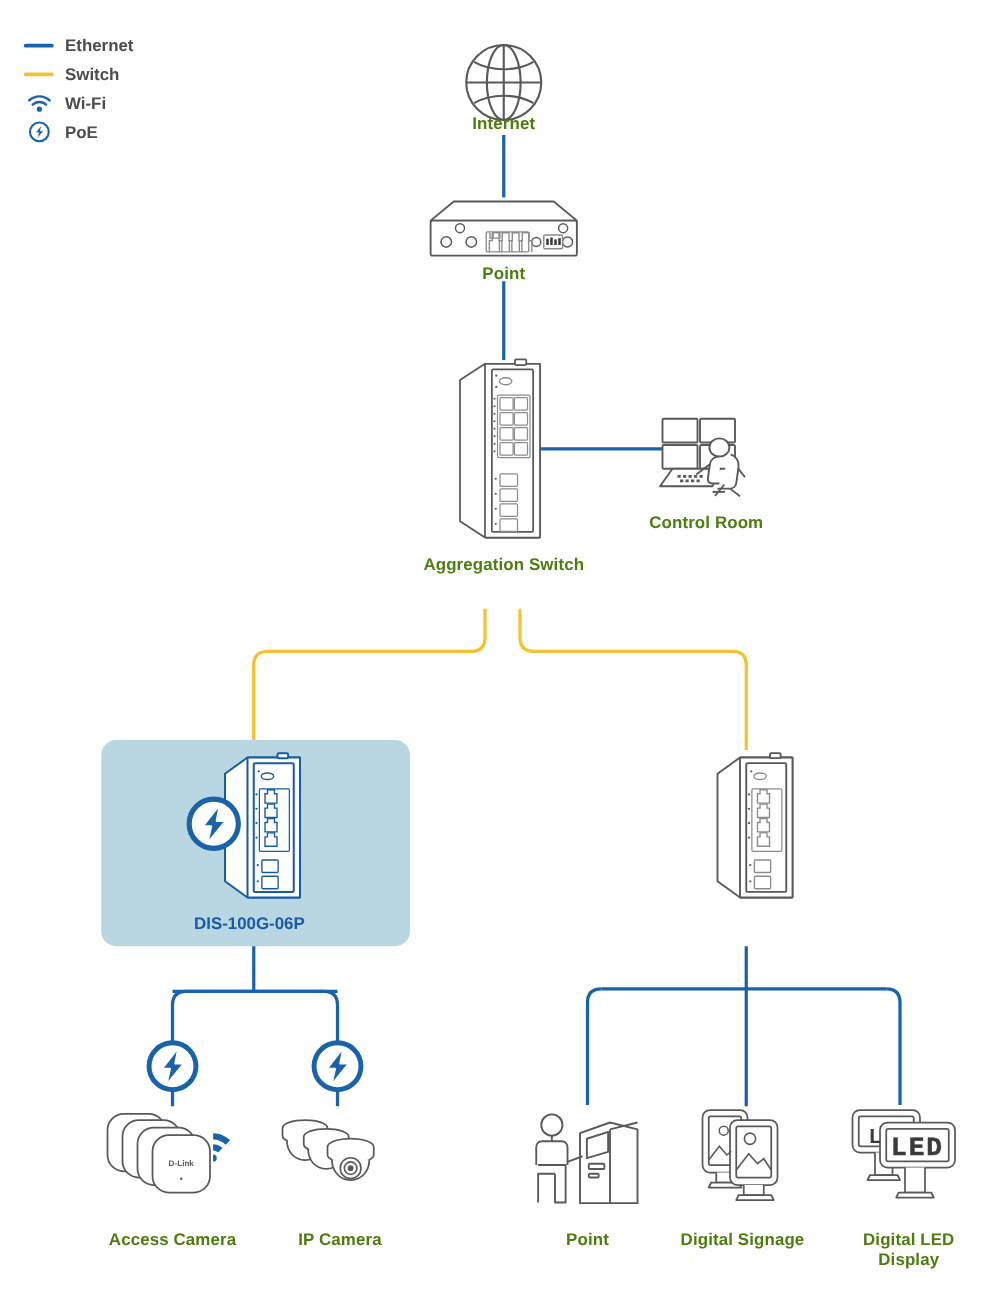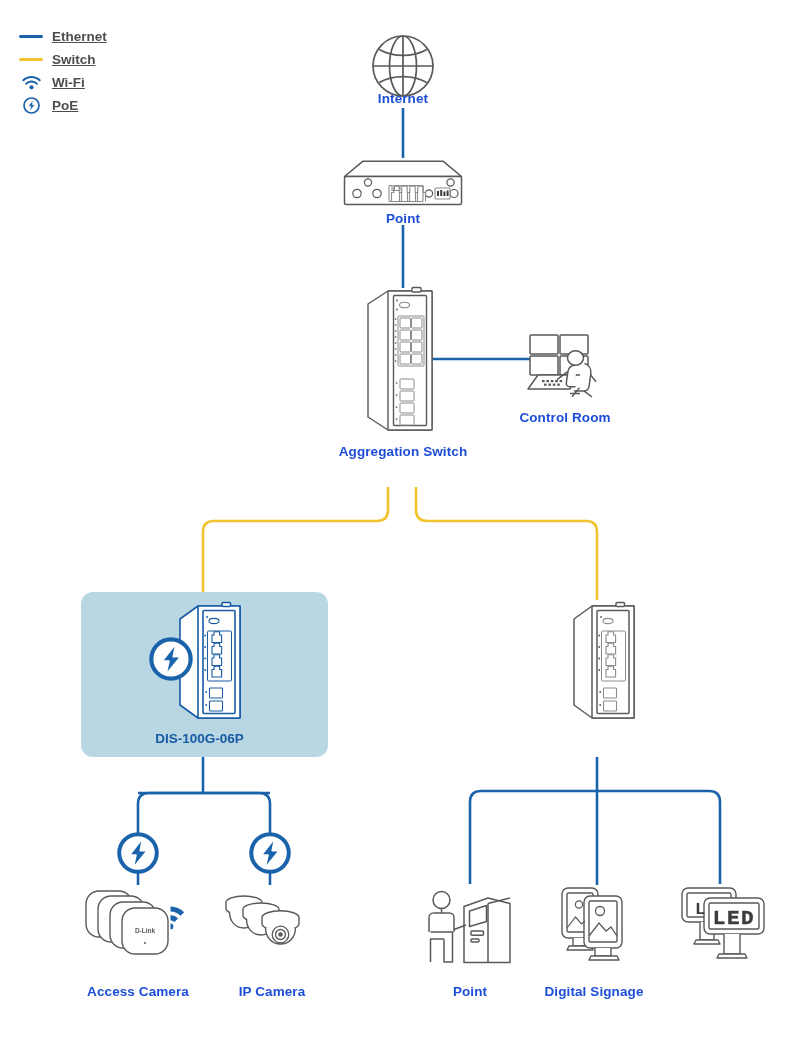--- a/index.html
+++ b/index.html
@@ -13,37 +13,37 @@
     width: 800px;
     height: 1048px;
     background: #ffffff;
     overflow: hidden;
   }
   #wires { position: absolute; left: 0; top: 0; width: 800px; height: 1048px; }
   .node { position: absolute; }
   .caption {
     position: absolute;
     text-align: center;
-    color: #1d4ed8;
+    color: #4d7c0f;
     font-size: 13.5px;
     font-weight: 600;
     line-height: 1.22;
     letter-spacing: .1px;
     white-space: pre-line;
   }
   .legend { position: absolute; left: 18px; top: 26px; }
   .legend-row {
     display: flex; align-items: center;
     height: 20px; margin-bottom: 3px;
   }
   .legend-swatch { width: 26px; display: flex; justify-content: center; align-items: center; }
   .legend-line { width: 24px; height: 3px; border-radius: 2px; }
   .legend-label {
     margin-left: 8px; color: #4d4d4d;
-    font-size: 13.5px; font-weight: 600; text-decoration: underline;
+    font-size: 13.5px; font-weight: 600;
   }
   .hl-box {
     position: absolute;
     background: #b9d6e3;
     border-radius: 12px;
   }
   .hl-label {
     position: absolute;
     text-align: center;
     color: #175ba4;
@@ -452,14 +452,16 @@
 
         <rect x="26" y="14" width="60" height="36" rx="6"></rect>
         <rect x="31" y="19" width="50" height="26" rx="1.5"></rect>
         <path d="M46 50v20h16V50"></path>
         <path d="M39 74h30l-2-4H41z"></path>
       </g>
       <text x="56" y="40" text-anchor="middle" font-family="'Liberation Mono',monospace" font-size="21" font-weight="700" letter-spacing="1.5" fill="#3b3b3b" stroke="#3b3b3b" stroke-width=".4">LED</text>
       <text x="22" y="30" text-anchor="middle" font-family="'Liberation Mono',monospace" font-size="17" font-weight="700" fill="#3b3b3b">L</text>
     </svg>
   </div>
+  <div class="caption" style="left:657px; top:984px; width:140px;">Digital LED
+Display</div>
 
 </div>
 
 </body></html>

